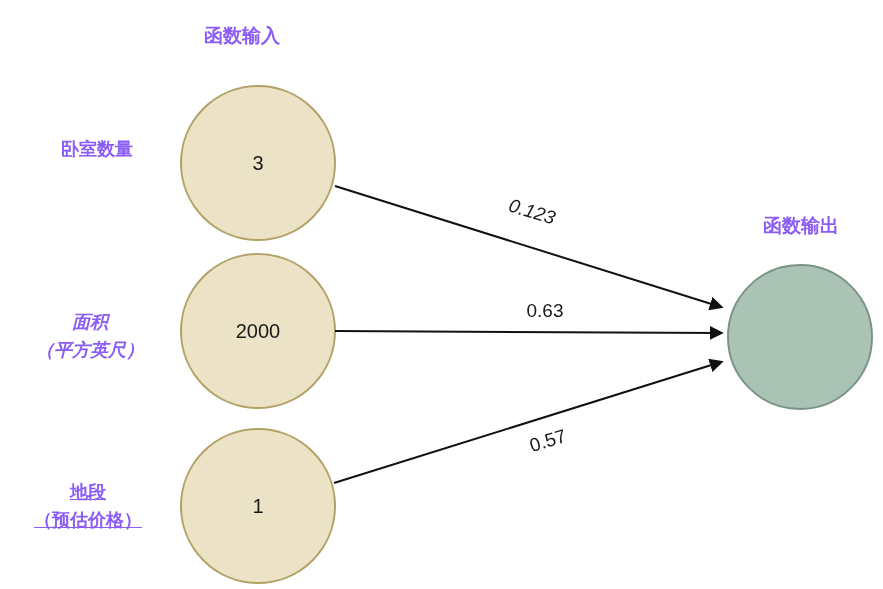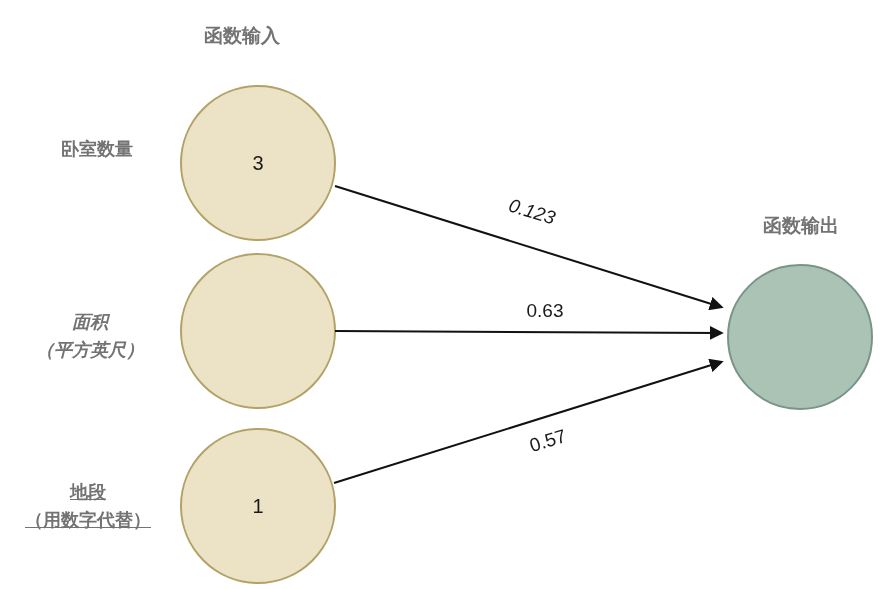--- a/index.html
+++ b/index.html
@@ -17,21 +17,21 @@
     overflow: hidden;
   }
   .layer-svg {
     position: absolute;
     left: 0; top: 0;
     width: 883px; height: 589px;
   }
   .lbl {
     position: absolute;
     text-align: center;
-    color: #737373;
+    color: #8b5cf6;
     white-space: nowrap;
   }
   .title {
     font-weight: bold;
     font-size: 19px;
   }
   .node-label {
     font-weight: bold;
     font-size: 18px;
     line-height: 28px;
@@ -91,24 +91,25 @@
     <div>卧室数量</div>
   </div>
 
   <div class="lbl node-label" style="left:5px; top:308px; width:170px;font-style:italic;">
     <div>面积</div>
     <div>（平方英尺）</div>
   </div>
 
   <div class="lbl node-label" style="left:3px; top:478px; width:170px;text-decoration:underline;">
     <div>地段</div>
-    <div>（用数字代替）</div>
+    <div>（预估价格）</div>
   </div>
 
   <div class="node-value" style="left:181px; top:86px; width:154px; height:154px;">3</div>
+  <div class="node-value" style="left:181px; top:254px; width:154px; height:154px;">2000</div>
   <div class="node-value" style="left:181px; top:429px; width:154px; height:154px;">1</div>
 
 
   <div class="weight rot-up" style="left:532px; top:212px;">0.123</div>
   <div class="weight" style="left:545px; top:311px;">0.63</div>
   <div class="weight rot-down" style="left:548px; top:441px;">0.57</div>
 
 </div>
 
 </body></html>

